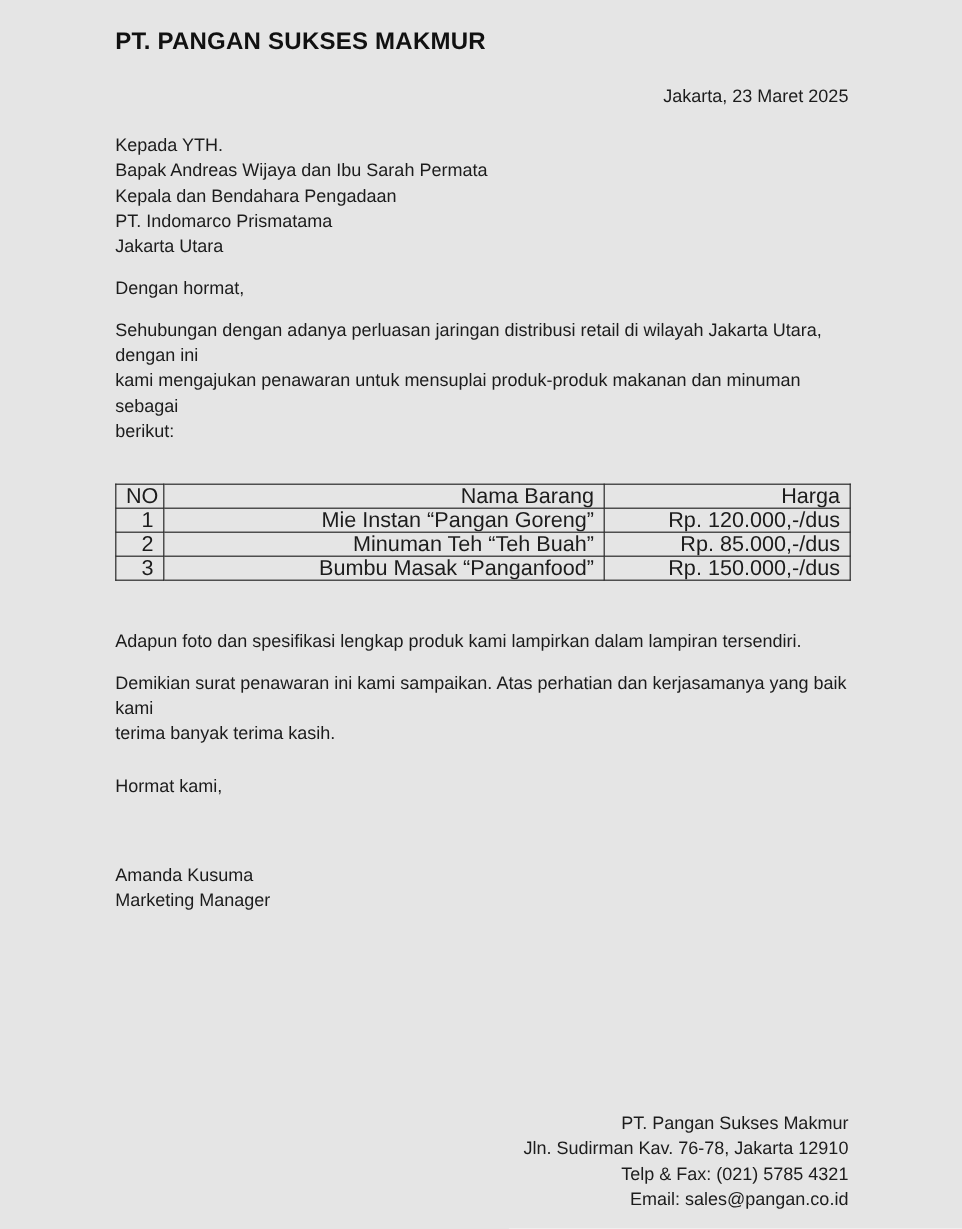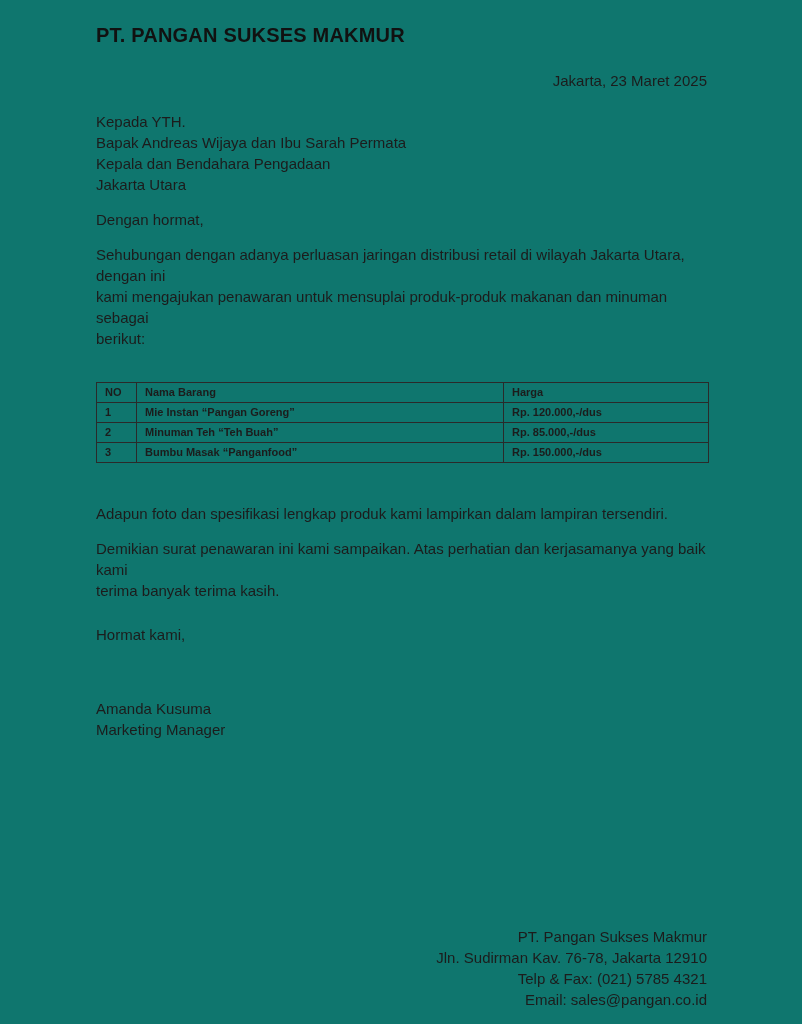--- a/index.html
+++ b/index.html
@@ -2,21 +2,21 @@
 <html><head>
 <meta charset="utf-8">
 <style>
   * { margin: 0; padding: 0; box-sizing: border-box; }
   html, body { background: #ffffff; }
   .page {
     position: relative;
     width: 802px;
     height: 1024px;
     margin: 0 auto;
-    background: #0f766e;
+    background: #e5e5e5;
     font-family: "Liberation Sans", sans-serif;
     color: #1c1c1c;
     font-size: 15px;
     line-height: 21px;
     overflow: hidden;
   }
   .content {
     padding: 24px 95px 0 96px;
   }
   .company-header {
@@ -37,23 +37,23 @@
   .salutation { margin-top: 14px; }
   .para-opening { margin-top: 14px; }
   .offer-table {
     margin-top: 33px;
     border-collapse: collapse;
     width: 612px;
     table-layout: fixed;
   }
   .offer-table th, .offer-table td {
     border: 1.5px solid #2a2a2a;
-    font-weight: bold;
-    text-align: left;
-    font-size: 11px;
+    font-weight: normal;
+    text-align: right;
+    font-size: 18px;
     height: 20px;
     line-height: 17px;
     padding: 0 8px;
     white-space: nowrap;
     overflow: hidden;
   }
   .col-no { width: 40px; }
   .col-name { width: 367px; }
   .col-price { width: 205px; }
   .para-attachment { margin-top: 40px; }
@@ -75,20 +75,21 @@
 
     <div class="company-header">PT. PANGAN SUKSES MAKMUR</div>
 
     <div class="date-line">Jakarta, 23 Maret 2025</div>
 
 
     <div class="recipient-block">
       <div>Kepada YTH.</div>
       <div>Bapak Andreas Wijaya dan Ibu Sarah Permata</div>
       <div>Kepala dan Bendahara Pengadaan</div>
+      <div>PT. Indomarco Prismatama</div>
       <div>Jakarta Utara</div>
     </div>
 
     <div class="salutation">Dengan hormat,</div>
 
     <div class="para-opening">
       <div>Sehubungan dengan adanya perluasan jaringan distribusi retail di wilayah Jakarta Utara, dengan ini</div>
       <div>kami mengajukan penawaran untuk mensuplai produk-produk makanan dan minuman sebagai</div>
       <div>berikut:</div>
     </div>

